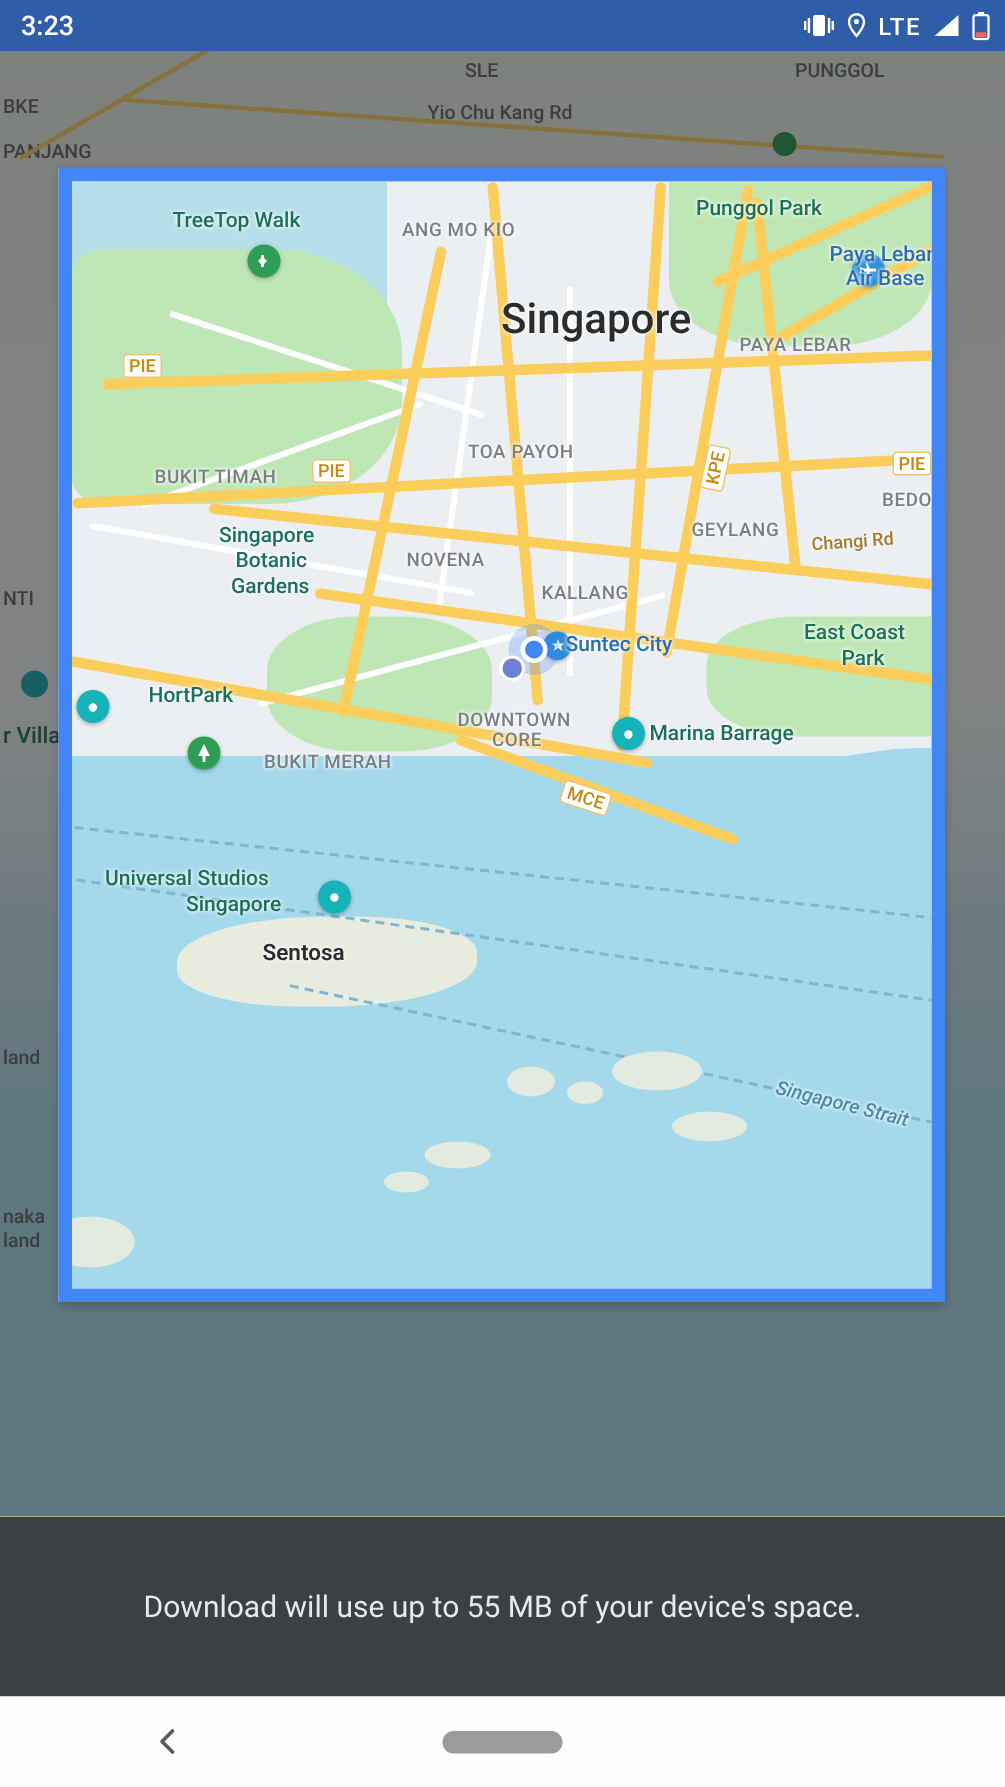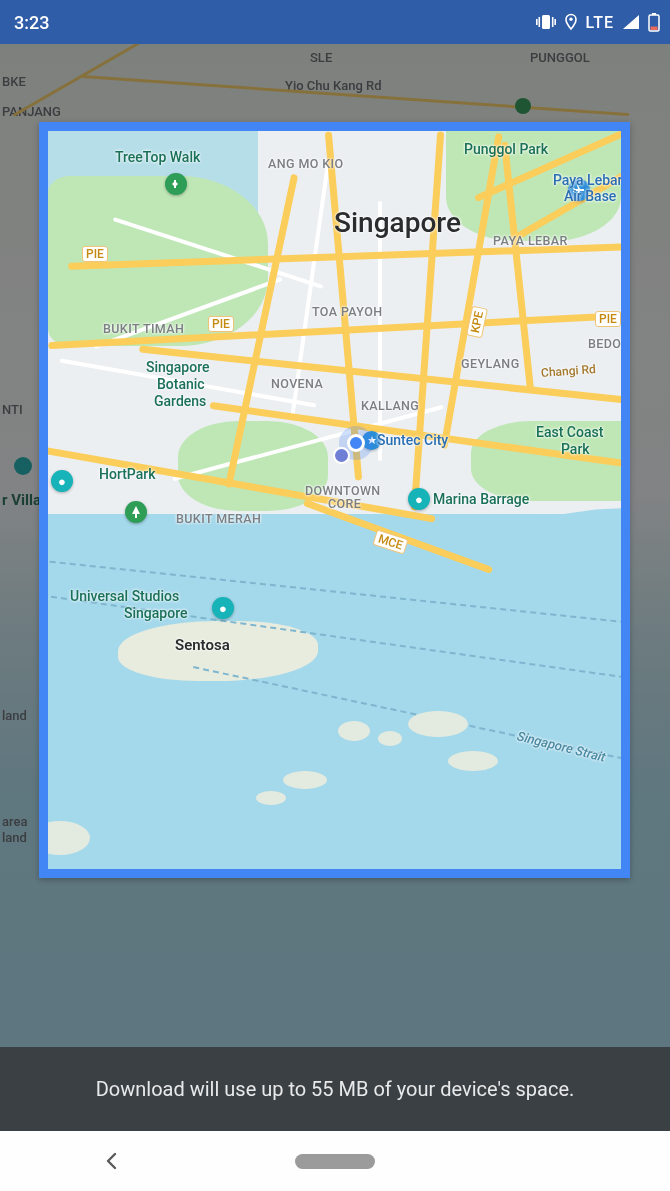--- a/index.html
+++ b/index.html
@@ -2,21 +2,21 @@
 <html><head>
   <meta charset="utf-8">
   <style>
     * { margin: 0; padding: 0; box-sizing: border-box; }
     html, body { width: 670px; height: 1191px; overflow: hidden; font-family: Roboto, Arial, sans-serif; background: #fff; }
 
     .screen { width: 670px; height: 1191px; position: relative; display: flex; flex-direction: column; }
 
     
     .status-bar {
-      height: 44px; background: #305da8; color: #fff;
+      height: 34px; background: #305da8; color: #fff;
       display: flex; align-items: center; justify-content: space-between;
       padding: 0 10px 0 14px; font-size: 18px; font-weight: 500;
     }
     .status-right { display: flex; align-items: center; gap: 8px; }
     .status-right .ico { display: inline-flex; align-items: center; }
 
     
     .header-banner {
       background: #4285f4; color: #fff; height: 78px;
       display: flex; align-items: center; justify-content: center;
@@ -94,21 +94,21 @@
     .pin.blue-pin { background: #2a8dd8; }
 
     .my-location {
       position: absolute; width: 18px; height: 18px; background: #4285f4;
       border: 3px solid #fff; border-radius: 50%; box-shadow: 0 0 0 8px rgba(66,133,244,0.25);
     }
     .shopping { position: absolute; width: 17px; height: 17px; background: #6f7fd6; border-radius: 50%; border: 2px solid #fff; }
 
     
     .message-area {
-      background: #3b4045; color: #e8e9ea; height: 84px;
+      background: #3b4045; color: #e8e9ea; height: 120px;
       display: flex; align-items: center; justify-content: center;
       font-size: 20px;
     }
 
     
     .button-bar {
       height: 85px; background: #fff; display: flex;
       border-top: 1px solid #e0e0e0; border-bottom: 1px solid #e4e4e4;
     }
     .button-bar .btn {
@@ -174,23 +174,23 @@
   <div class="map-area">
 
     <div class="map-dimmed">
       <div class="map-bg"></div>
       <span class="bg-label" style="left:310px;top:6px;">SLE</span>
       <span class="bg-label" style="left:285px;top:34px;">Yio Chu Kang Rd</span>
       <span class="bg-label" style="left:2px;top:30px;">BKE</span>
       <span class="bg-label" style="left:2px;top:60px;">PANJANG</span>
       <span class="bg-label" style="left:530px;top:6px;">PUNGGOL</span>
       <span class="bg-label" style="left:2px;top:358px;">NTI</span>
-      <span class="bg-label" style="left:2px;top:447px;font-size:15px;color:#2b7560;font-weight:bold;">r Villa</span>
+      <span class="bg-label" style="left:2px;top:447px;font-size:15px;color:#2b7560;">r Villa</span>
       <span class="bg-label" style="left:2px;top:664px;">land</span>
-      <span class="bg-label" style="left:2px;top:770px;">area</span>
+      <span class="bg-label" style="left:2px;top:770px;">naka</span>
       <span class="bg-label" style="left:2px;top:786px;">land</span>
       <div class="bg-road" style="left:0;top:20px;width:200px;transform:rotate(-30deg);"></div>
       <div class="bg-road" style="left:80px;top:50px;width:550px;transform:rotate(4deg);"></div>
       <div style="position:absolute;left:515px;top:54px;width:16px;height:16px;border-radius:50%;background:#2e9e57;"></div>
       <div style="position:absolute;left:14px;top:413px;width:18px;height:18px;border-radius:50%;background:#16b3b8;"></div>
     </div>
 
     <div class="selection-frame">
       <div class="map-inner">
 

